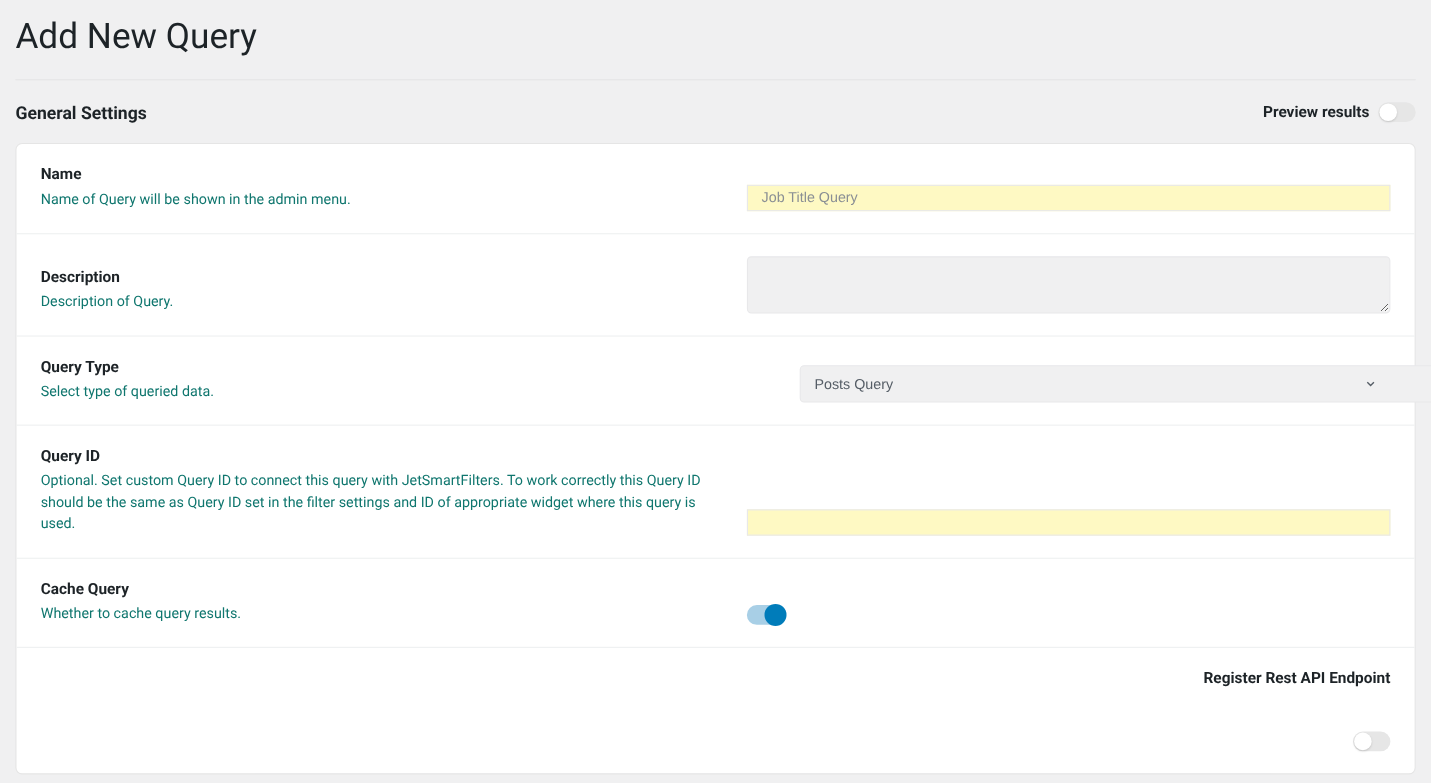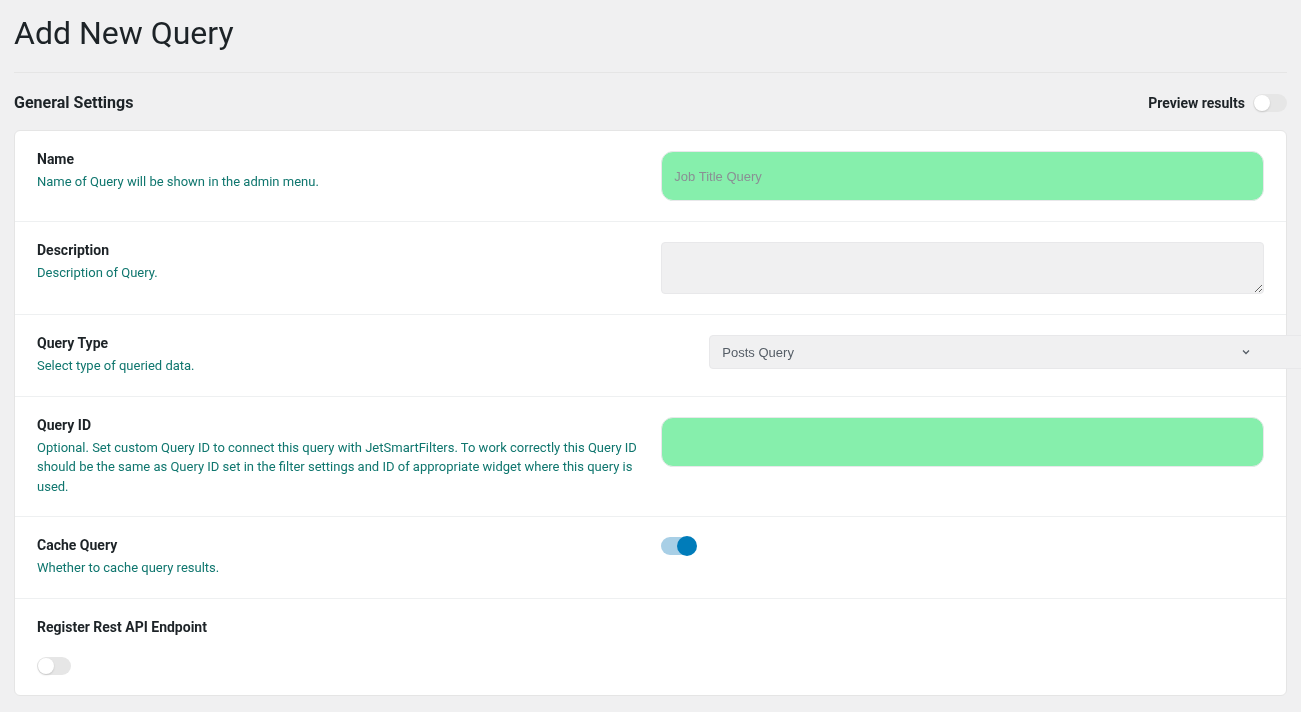--- a/index.html
+++ b/index.html
@@ -12,21 +12,21 @@
   }
   .page-title {
     font-size: 32px;
     font-weight: 400;
     color: #1d2327;
     padding: 14px 0 20px 0;
   }
   .section-header {
     display: flex;
     justify-content: space-between;
-    align-items: center;
+    align-items: flex-start;
     border-top: 1px solid #e5e5e5;
     padding: 20px 0 18px 0;
   }
   .section-title {
     font-size: 16px;
     font-weight: 700;
     color: #1d2327;
   }
   .preview-wrap {
     display: flex;
@@ -74,21 +74,22 @@
   }
   .panel {
     background: #fff;
     border: 1px solid #e5e5e5;
     border-radius: 6px;
   }
   .row {
     display: flex;
     padding: 20px 22px;
     border-bottom: 1px solid #eef0f1;
-    gap: 17px;
+    gap: 35px;
+    align-items: flex-end;
   }
   .row:last-child { border-bottom: none; flex-direction: column; }
   .row-left {
     flex: 0 0 49.5%;
   }
   .row-right {
     flex: 1;
     display: flex;
     align-items: flex-start;
   }
@@ -98,27 +99,27 @@
     color: #1d2327;
     margin-bottom: 5px;
   }
   .field-desc {
     font-size: 13px;
     color: #0f766e;
     line-height: 1.5;
   }
   .text-input {
     width: 100%;
-    background: #86efac;
+    background: #fef9c3;
     border: 1px solid #e8e8ea;
-    border-radius: 12px;
+    border-radius: 0;
     padding: 8px 12px;
     font-size: 13px;
     color: #555d66;
-    height: 50px;
+    height: 24px;
     outline: none;
   }
   .text-input::placeholder { color: #8a8f94; }
   .textarea {
     width: 100%;
     background: #f0f0f1;
     border: 1px solid #e8e8ea;
     border-radius: 4px;
     padding: 8px 12px;
     font-size: 13px;

